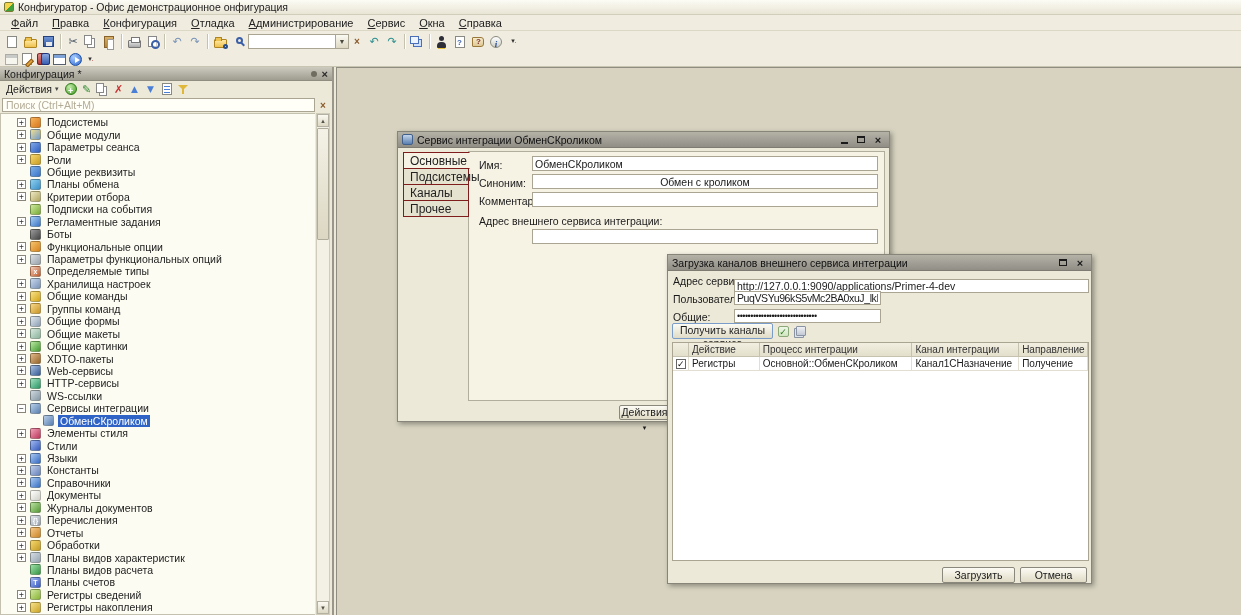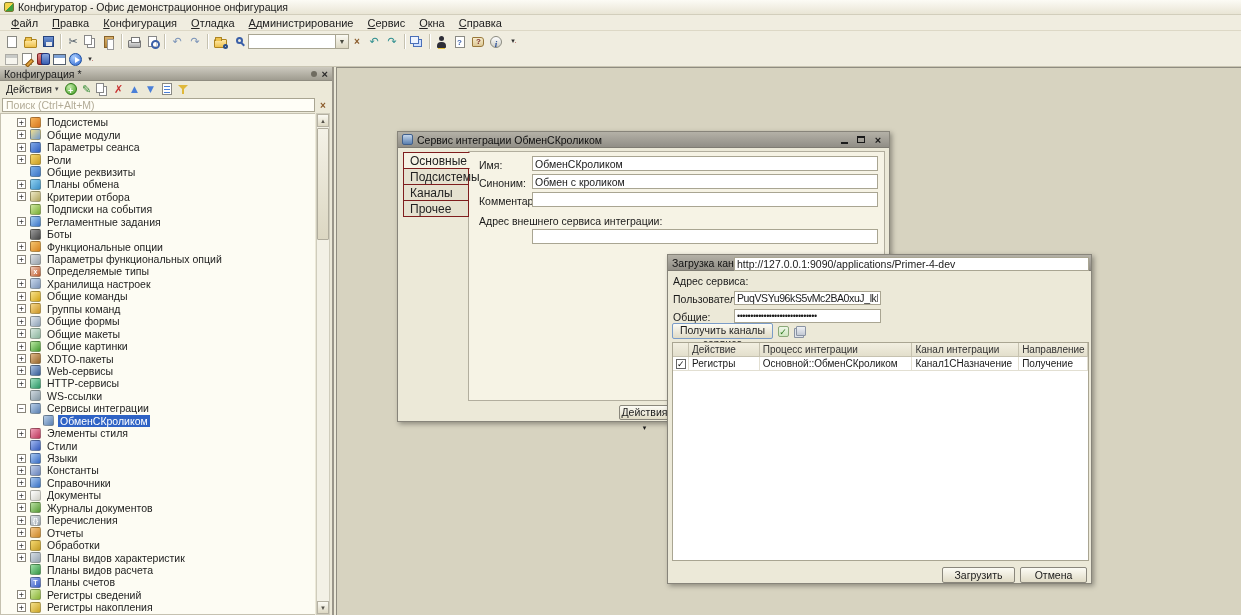--- a/index.html
+++ b/index.html
@@ -542,42 +542,42 @@
     <div id="d1tabs">
         <div class="vtab act">Основные</div>
         <div class="vtab">Подсистемы</div>
         <div class="vtab">Каналы</div>
         <div class="vtab">Прочее</div>
       </div>
 
     <span class="lbl" style="left:81px;top:27px">Имя:</span>
     <input class="inp" style="left: 134px; top: 24px; width: 346px; height: 15px;" value="ОбменСКроликом">
     <span class="lbl" style="left:81px;top:45px">Синоним:</span>
-    <input class="inp" style="left: 134px; top: 42px; width: 346px; height: 15px;" value="Обмен с кроликом">
+    <input class="inp" style="left: 134px; top: 42px; width: 346px; height: 15px; text-align: center;" value="Обмен с кроликом">
     <span class="lbl" style="left:81px;top:63px">Комментарий:</span>
     <input class="inp" style="left: 134px; top: 60px; width: 346px; height: 15px;" value="">
     <span class="lbl" style="left:81px;top:83px">Адрес внешнего сервиса интеграции:</span>
     <input class="inp" style="left: 134px; top: 97px; width: 346px; height: 15px;" value="">
 
     <button class="btn" id="d1actions"><span>Действия</span></button>
   </div>
 
   <div id="dlg2" class="dlg">
     <div class="dtitle">
       <span>Загрузка каналов внешнего сервиса интеграции</span>
       <span class="dbtns">
         <span class="wb">
             <i class="wb-max"></i>
           </span>
         <span class="wb wb-x">×</span>
       </span>
     </div>
 
     <span class="lbl" style="left:5px;top:20px">Адрес сервиса:</span>
-    <input class="inp" style="left: 66px; top: 2px; width: 355px; height: 14px;" value="http://127.0.0.1:9090/applications/Primer-4-dev">
+    <input class="inp" style="left: 66px; top: 24px; width: 355px; height: 14px;" value="http://127.0.0.1:9090/applications/Primer-4-dev">
     <span class="lbl" style="left:5px;top:38px">Пользователь:</span>
     <input class="inp" style="left: 66px; top: 36px; width: 147px; height: 14px; letter-spacing: -0.4px;" value="PuqVSYu96kS5vMc2BA0xuJ_lkEVkcj7dQ=">
     <span class="lbl" style="left:5px;top:56px">Общие:</span>
     <input class="inp" style="left: 66px; top: 54px; width: 147px; height: 14px; font-size: 9px; letter-spacing: -0.5px;" value="••••••••••••••••••••••••••••••">
 
     <button class="btn" id="getchan"><span>Получить каналы сервиса</span></button>
     <span class="miniic" style="left:108px">
         <i class="chk3d">✓</i>
       </span>
     <span class="miniic" style="left:126px">

